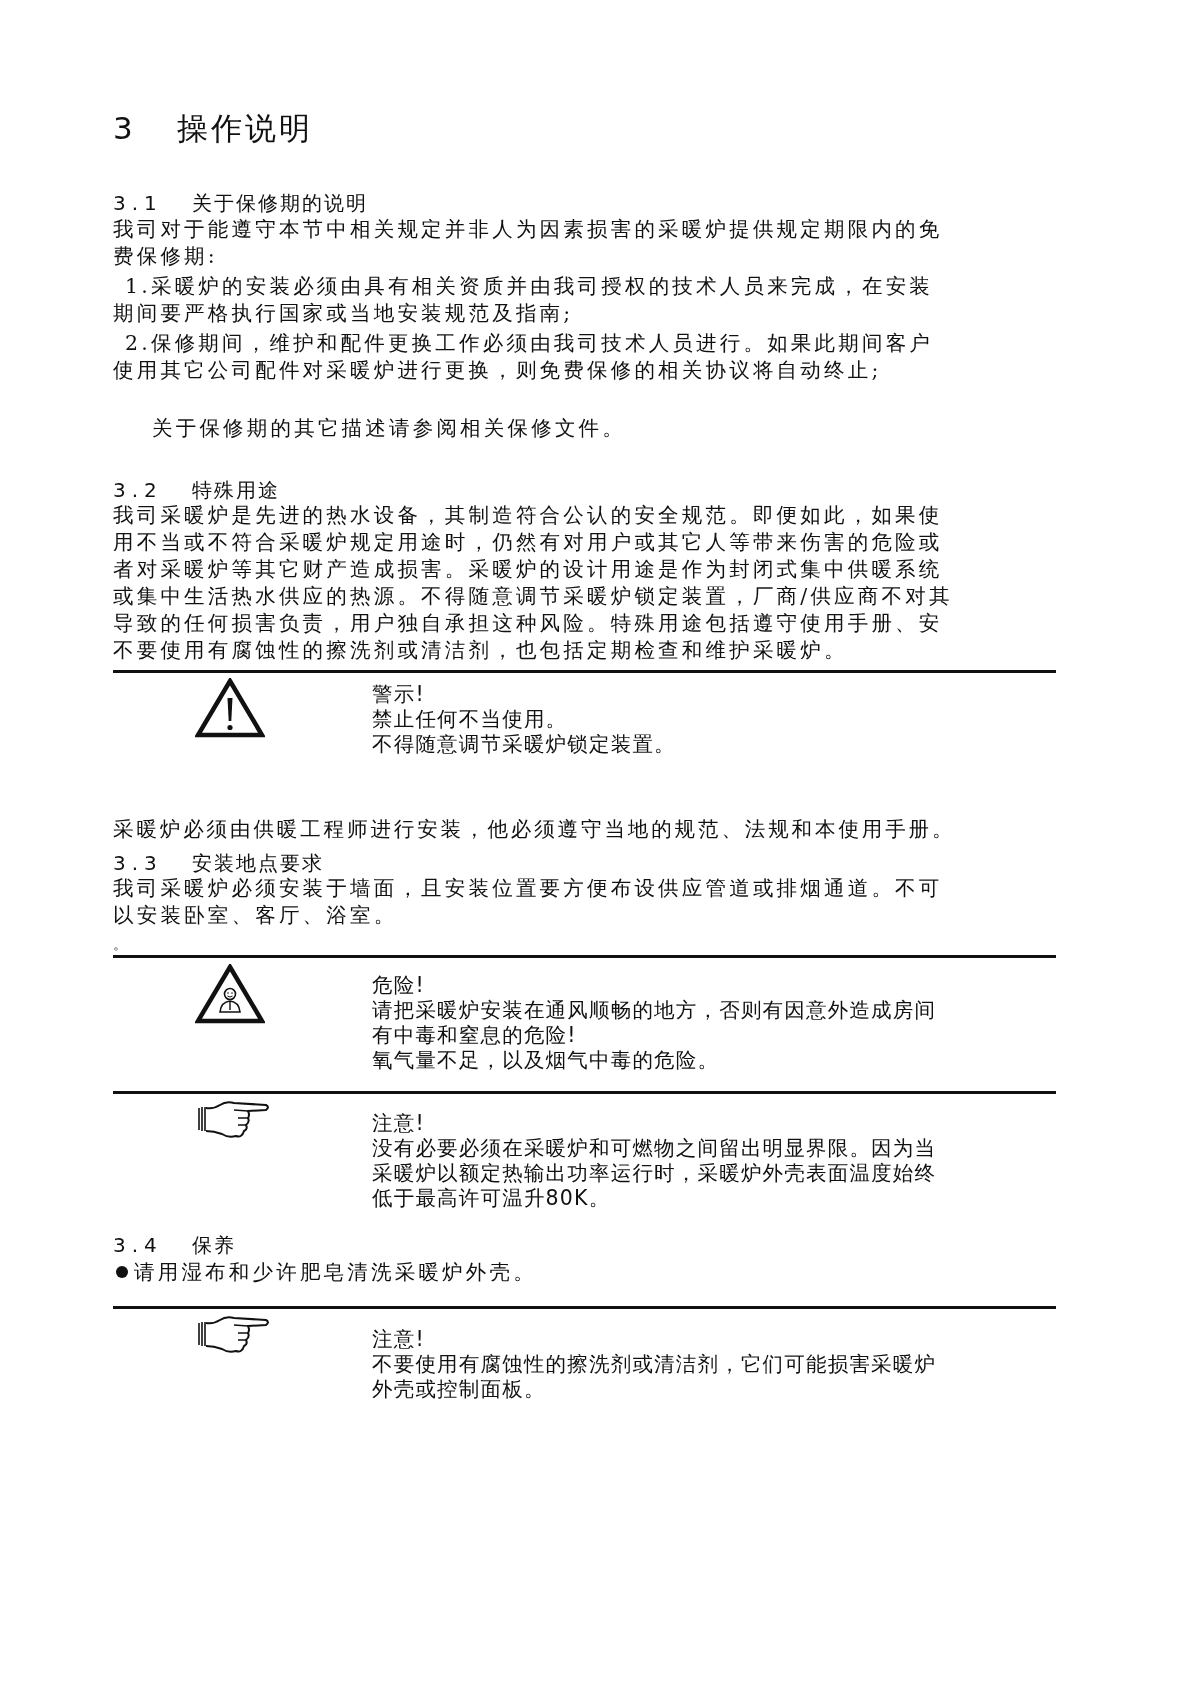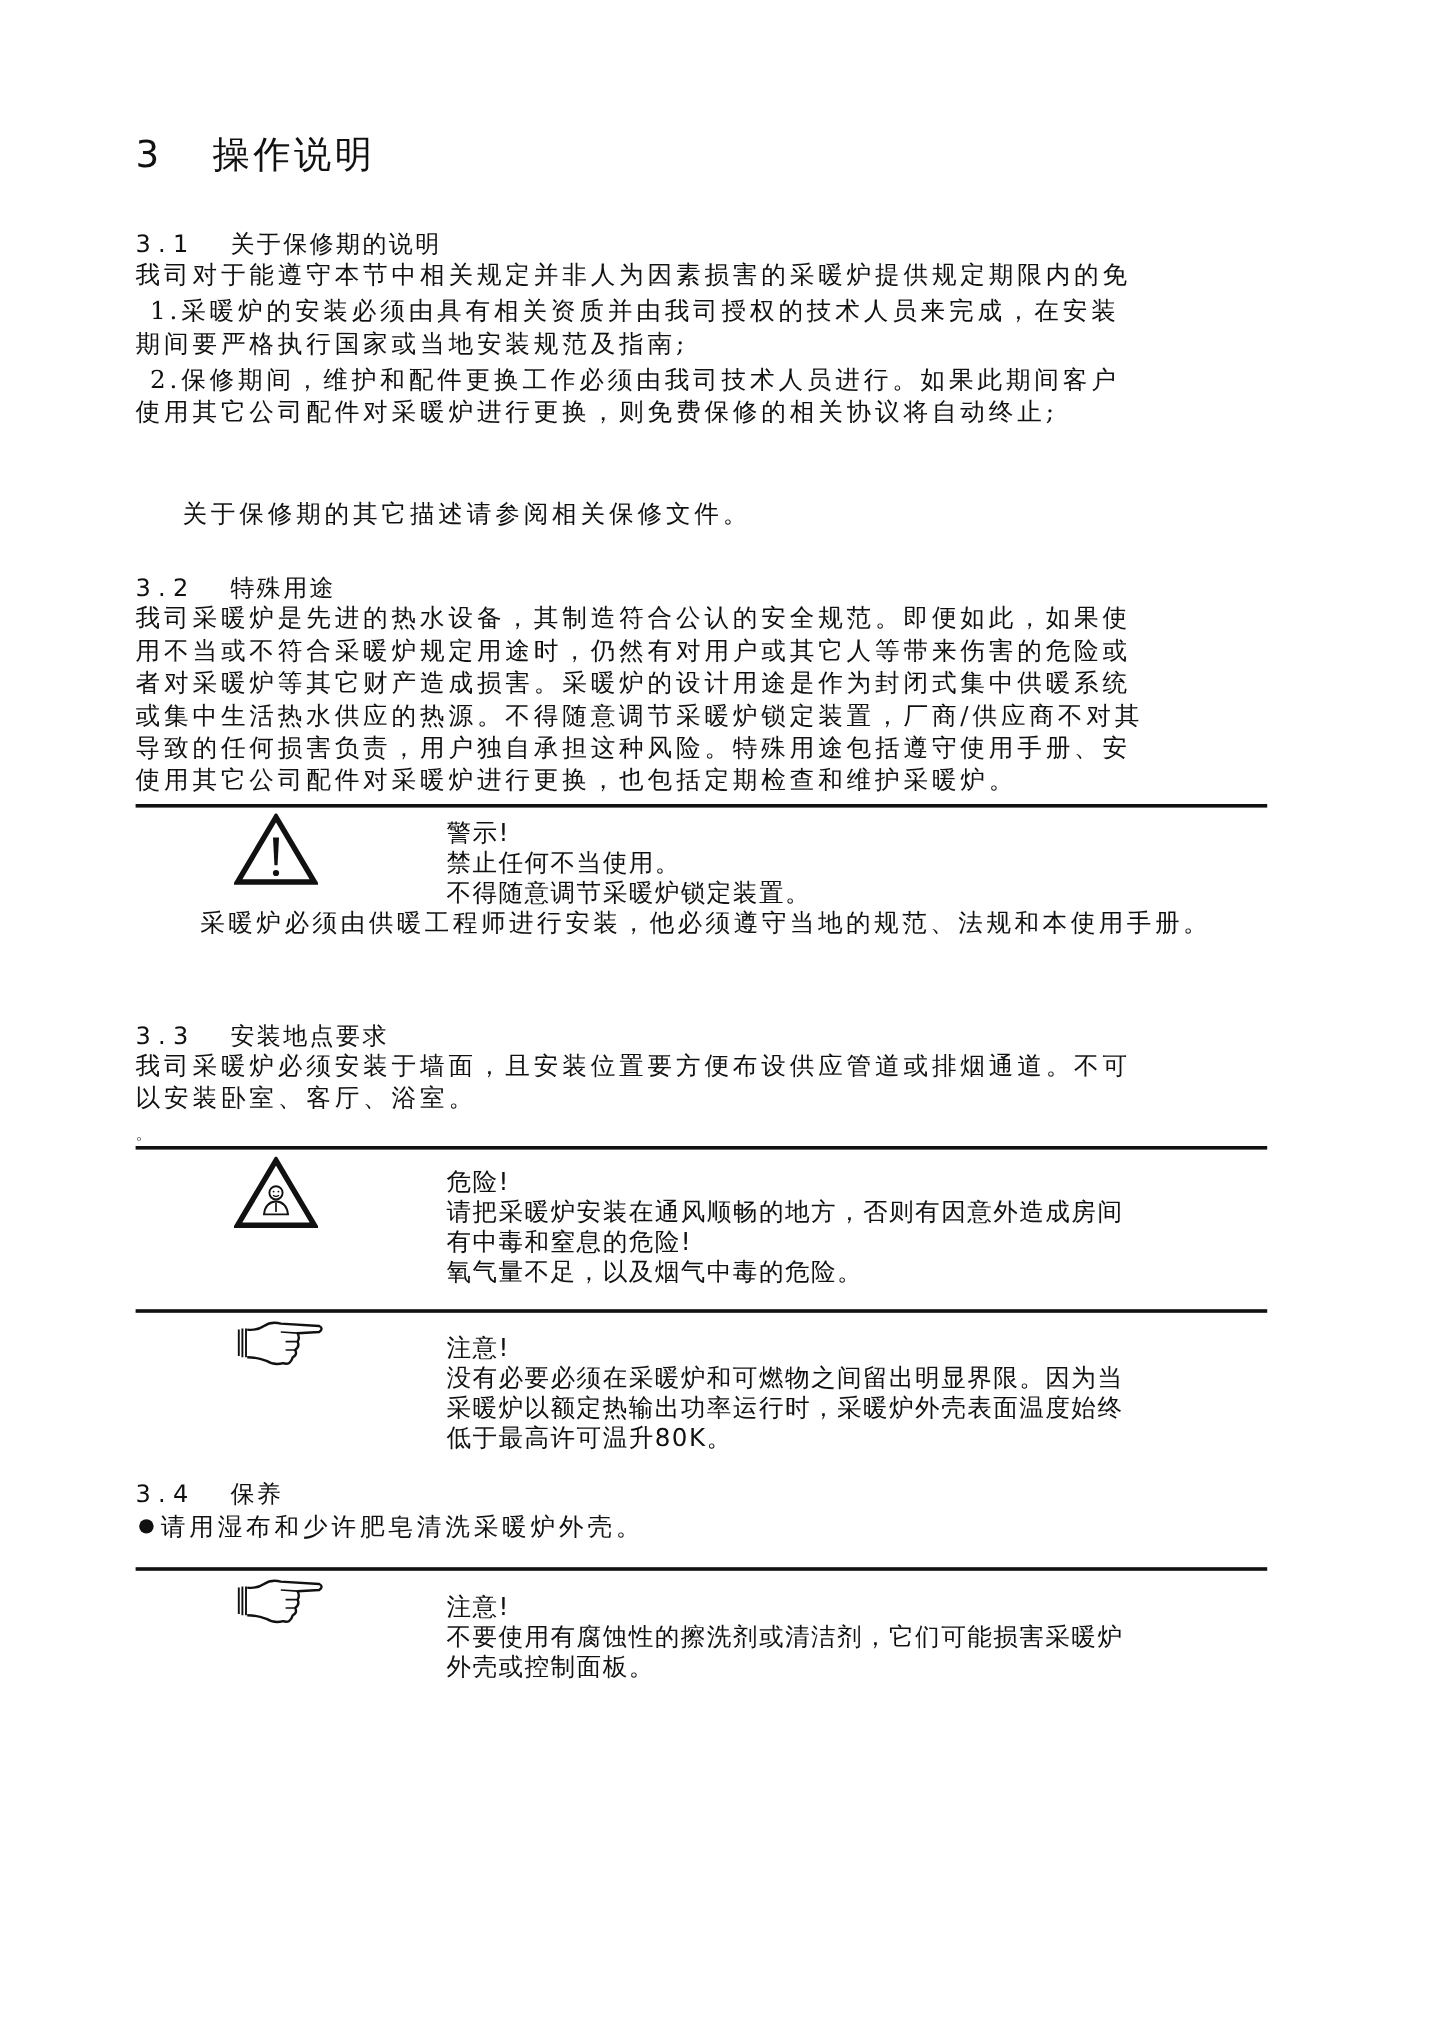--- a/index.html
+++ b/index.html
@@ -34,55 +34,56 @@
 
 <div class="abs h1 sans">
   <span class="num">3</span><span>操作说明</span>
 </div>
 
 <div class="abs h2 sans" style="top:190px;">
   <span class="num">3.1</span><span>关于保修期的说明</span>
 </div>
 <div class="abs body-text serif" style="top:216px;">
   <p>我司对于能遵守本节中相关规定并非人为因素损害的采暖炉提供规定期限内的免</p>
+  <p>费保修期:</p>
   <p class="indent" style="margin-top:3px;">1.采暖炉的安装必须由具有相关资质并由我司授权的技术人员来完成，在安装</p>
   <p>期间要严格执行国家或当地安装规范及指南;</p>
   <p class="indent" style="margin-top:3px;">2.保修期间，维护和配件更换工作必须由我司技术人员进行。如果此期间客户</p>
   <p>使用其它公司配件对采暖炉进行更换，则免费保修的相关协议将自动终止;</p>
 </div>
 <div class="abs body-text serif" style="top:415px; left:138px;margin-left:14px;">
   <p>关于保修期的其它描述请参阅相关保修文件。</p>
 </div>
 
 <div class="abs h2 sans" style="top:477px;">
   <span class="num">3.2</span><span>特殊用途</span>
 </div>
 <div class="abs body-text serif" style="top:502px;">
   <p>我司采暖炉是先进的热水设备，其制造符合公认的安全规范。即便如此，如果使</p>
   <p>用不当或不符合采暖炉规定用途时，仍然有对用户或其它人等带来伤害的危险或</p>
   <p>者对采暖炉等其它财产造成损害。采暖炉的设计用途是作为封闭式集中供暖系统</p>
   <p>或集中生活热水供应的热源。不得随意调节采暖炉锁定装置，厂商/供应商不对其</p>
   <p>导致的任何损害负责，用户独自承担这种风险。特殊用途包括遵守使用手册、安</p>
-  <p>使用其它公司配件对采暖炉进行更换，也包括定期检查和维护采暖炉。</p>
+  <p>不要使用有腐蚀性的擦洗剂或清洁剂，也包括定期检查和维护采暖炉。</p>
 </div>
 
 <div class="abs rule" style="top:670px;"></div>
 
 <svg class="abs notice-icon" style="top:678px;" viewBox="0 0 70 60">
   <polygon points="35,3 67,57 3,57" fill="none" stroke="#111" stroke-width="4.5" stroke-linejoin="miter"></polygon>
   <path d="M32.5,20 L37.5,20 L36.3,43 L33.7,43 Z" fill="#111"></path>
   <circle cx="35" cy="49.5" r="2.6" fill="#111"></circle>
 </svg>
 <div class="abs notice-text sans" style="top:682px;">
   <div>警示!</div>
   <div>禁止任何不当使用。</div>
   <div>不得随意调节采暖炉锁定装置。</div>
 </div>
 
-<div class="abs body-text serif" style="top:756px; letter-spacing:2.9px;text-align:center;">
+<div class="abs body-text serif" style="top:816px; letter-spacing:2.9px;">
   <p>采暖炉必须由供暖工程师进行安装，他必须遵守当地的规范、法规和本使用手册。</p>
 </div>
 
 <div class="abs h2 sans" style="top:850px;">
   <span class="num">3.3</span><span>安装地点要求</span>
 </div>
 <div class="abs body-text serif" style="top:875px;">
   <p>我司采暖炉必须安装于墙面，且安装位置要方便布设供应管道或排烟通道。不可</p>
   <p>以安装卧室、客厅、浴室。</p>
 </div>

